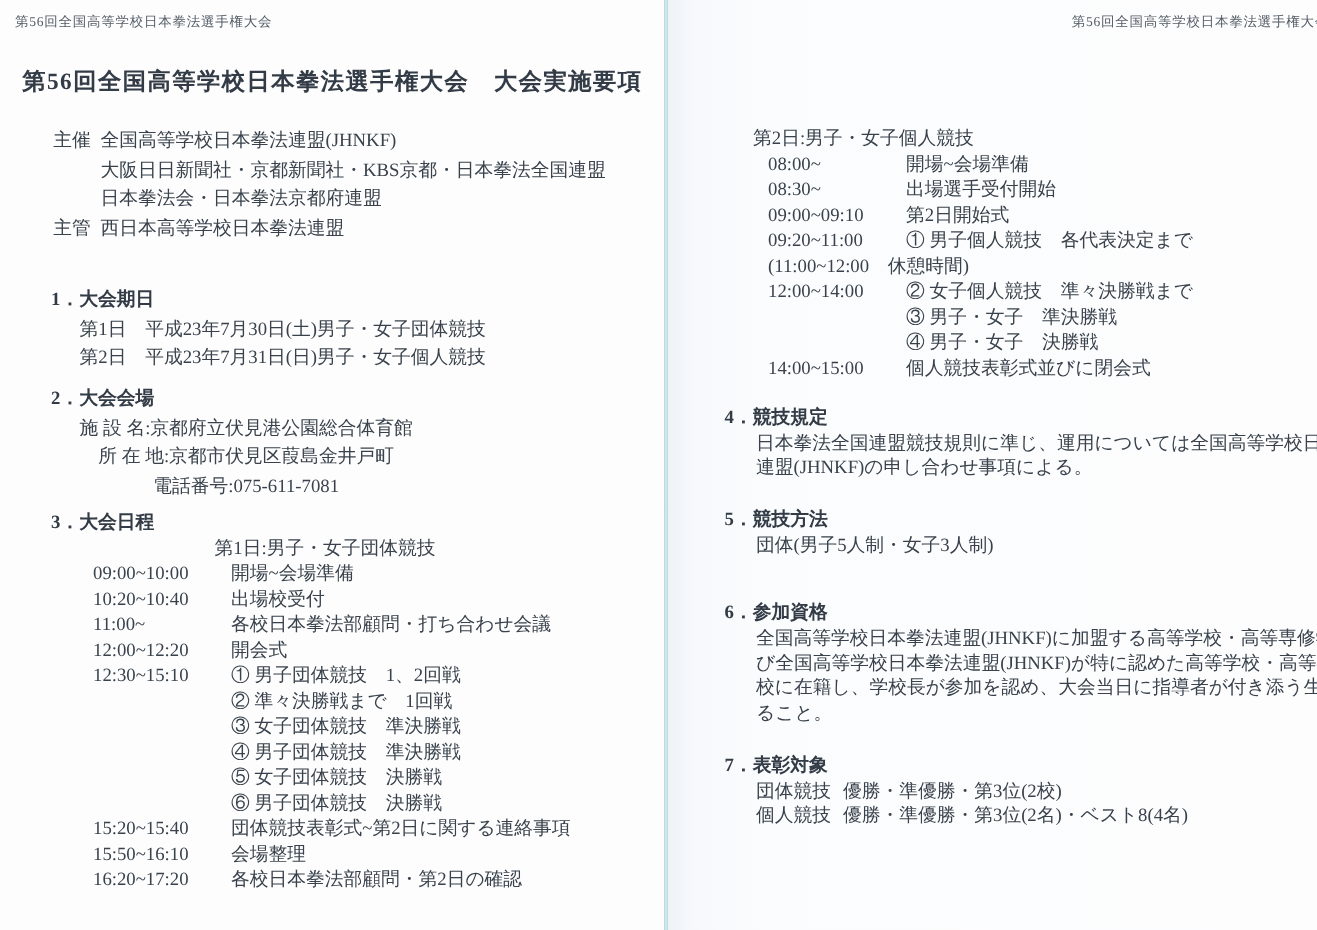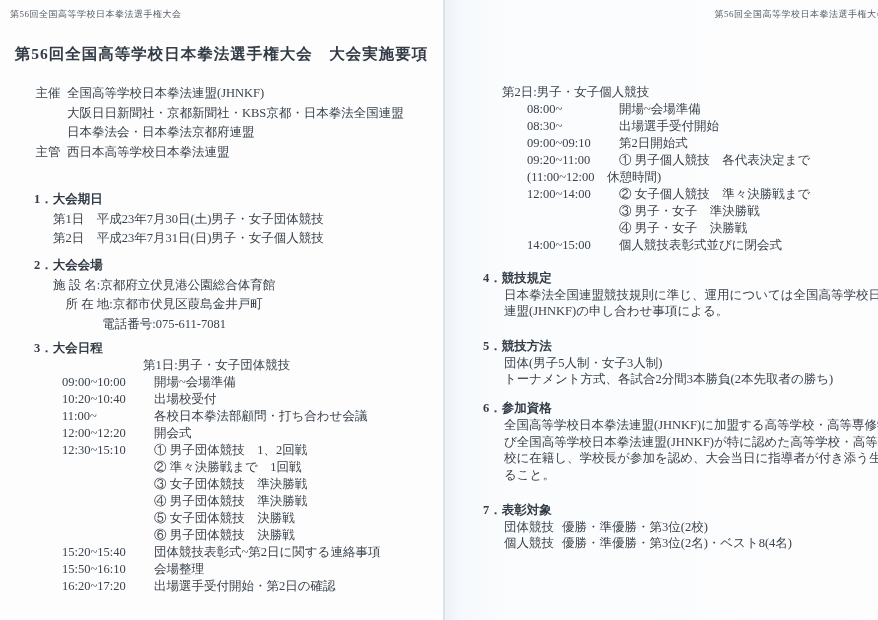--- a/index.html
+++ b/index.html
@@ -23,21 +23,21 @@
   .sec{left:34px;}
   .sec-1{top:190px;line-height:19.5px;}
   .sec-2{top:256px;line-height:19.5px;}
   .sec-3{top:340px;line-height:17px;}
   .sec .line,.sec .subheading{margin-left:19px;text-align:center;}
   .sched-row{margin-left:28px;}
   .time{display:inline-block;min-width:88px;margin-right:4px;}
   .rsec{left:38px;}
   .day2{top:84px;line-height:17px;}
   .day2 .subheading{margin-left:19px;font-size:12.5px;}
-  .day2 .sched-row{margin-left:44px;}
+  .day2 .sched-row{margin-left:29px;}
   .sec-4{top:270px;line-height:16.5px;}
   .sec-5{top:338px;line-height:16.5px;}
   .sec-6{top:400px;line-height:16.8px;}
   .sec-7{top:502px;line-height:16.5px;}
   .rsec .line{margin-left:21px;}
   .award-row{margin-left:21px;}
   .award-label{display:inline-block;min-width:50px;margin-right:8px;}
 </style>
 </head>
 <body>
@@ -118,21 +118,21 @@
           <div class="sched-row">
           <span class="time"></span><span class="event">⑥ 男子団体競技　決勝戦</span>
         </div>
           <div class="sched-row">
           <span class="time">15:20~15:40</span><span class="event">団体競技表彰式~第2日に関する連絡事項</span>
         </div>
           <div class="sched-row">
           <span class="time">15:50~16:10</span><span class="event">会場整理</span>
         </div>
           <div class="sched-row">
-          <span class="time">16:20~17:20</span><span class="event">出場選手受付開始・第2日の確認</span>
+          <span class="time">16:20~17:20</span><span class="event">各校日本拳法部顧問・第2日の確認</span>
         </div>
         </div>
     </div>
   </div>
 
   <div class="fold-divider"></div>
 
   <div class="page page-right">
     <div class="running-header rh-right">第56回全国高等学校日本拳法選手権大会</div>
 
@@ -177,21 +177,20 @@
       <div class="line">日本拳法全国連盟競技規則に準じ、運用については全国高等学校日本拳法</div>
           <div class="line">連盟(JHNKF)の申し合わせ事項による。</div>
         </div>
     </div>
 
     <div class="block rsec sec-5">
       <div class="sec-heading">5．競技方法</div>
       <div>
 
       <div class="line">団体(男子5人制・女子3人制)</div>
-          <div class="line">トーナメント方式、各試合2分間3本勝負(2本先取者の勝ち)</div>
         </div>
     </div>
 
     <div class="block rsec sec-6">
       <div class="sec-heading">6．参加資格</div>
       <div>
 
       <div class="line">全国高等学校日本拳法連盟(JHNKF)に加盟する高等学校・高等専修学校及</div>
           <div class="line">び全国高等学校日本拳法連盟(JHNKF)が特に認めた高等学校・高等専修学</div>
           <div class="line">校に在籍し、学校長が参加を認め、大会当日に指導者が付き添う生徒であ</div>

